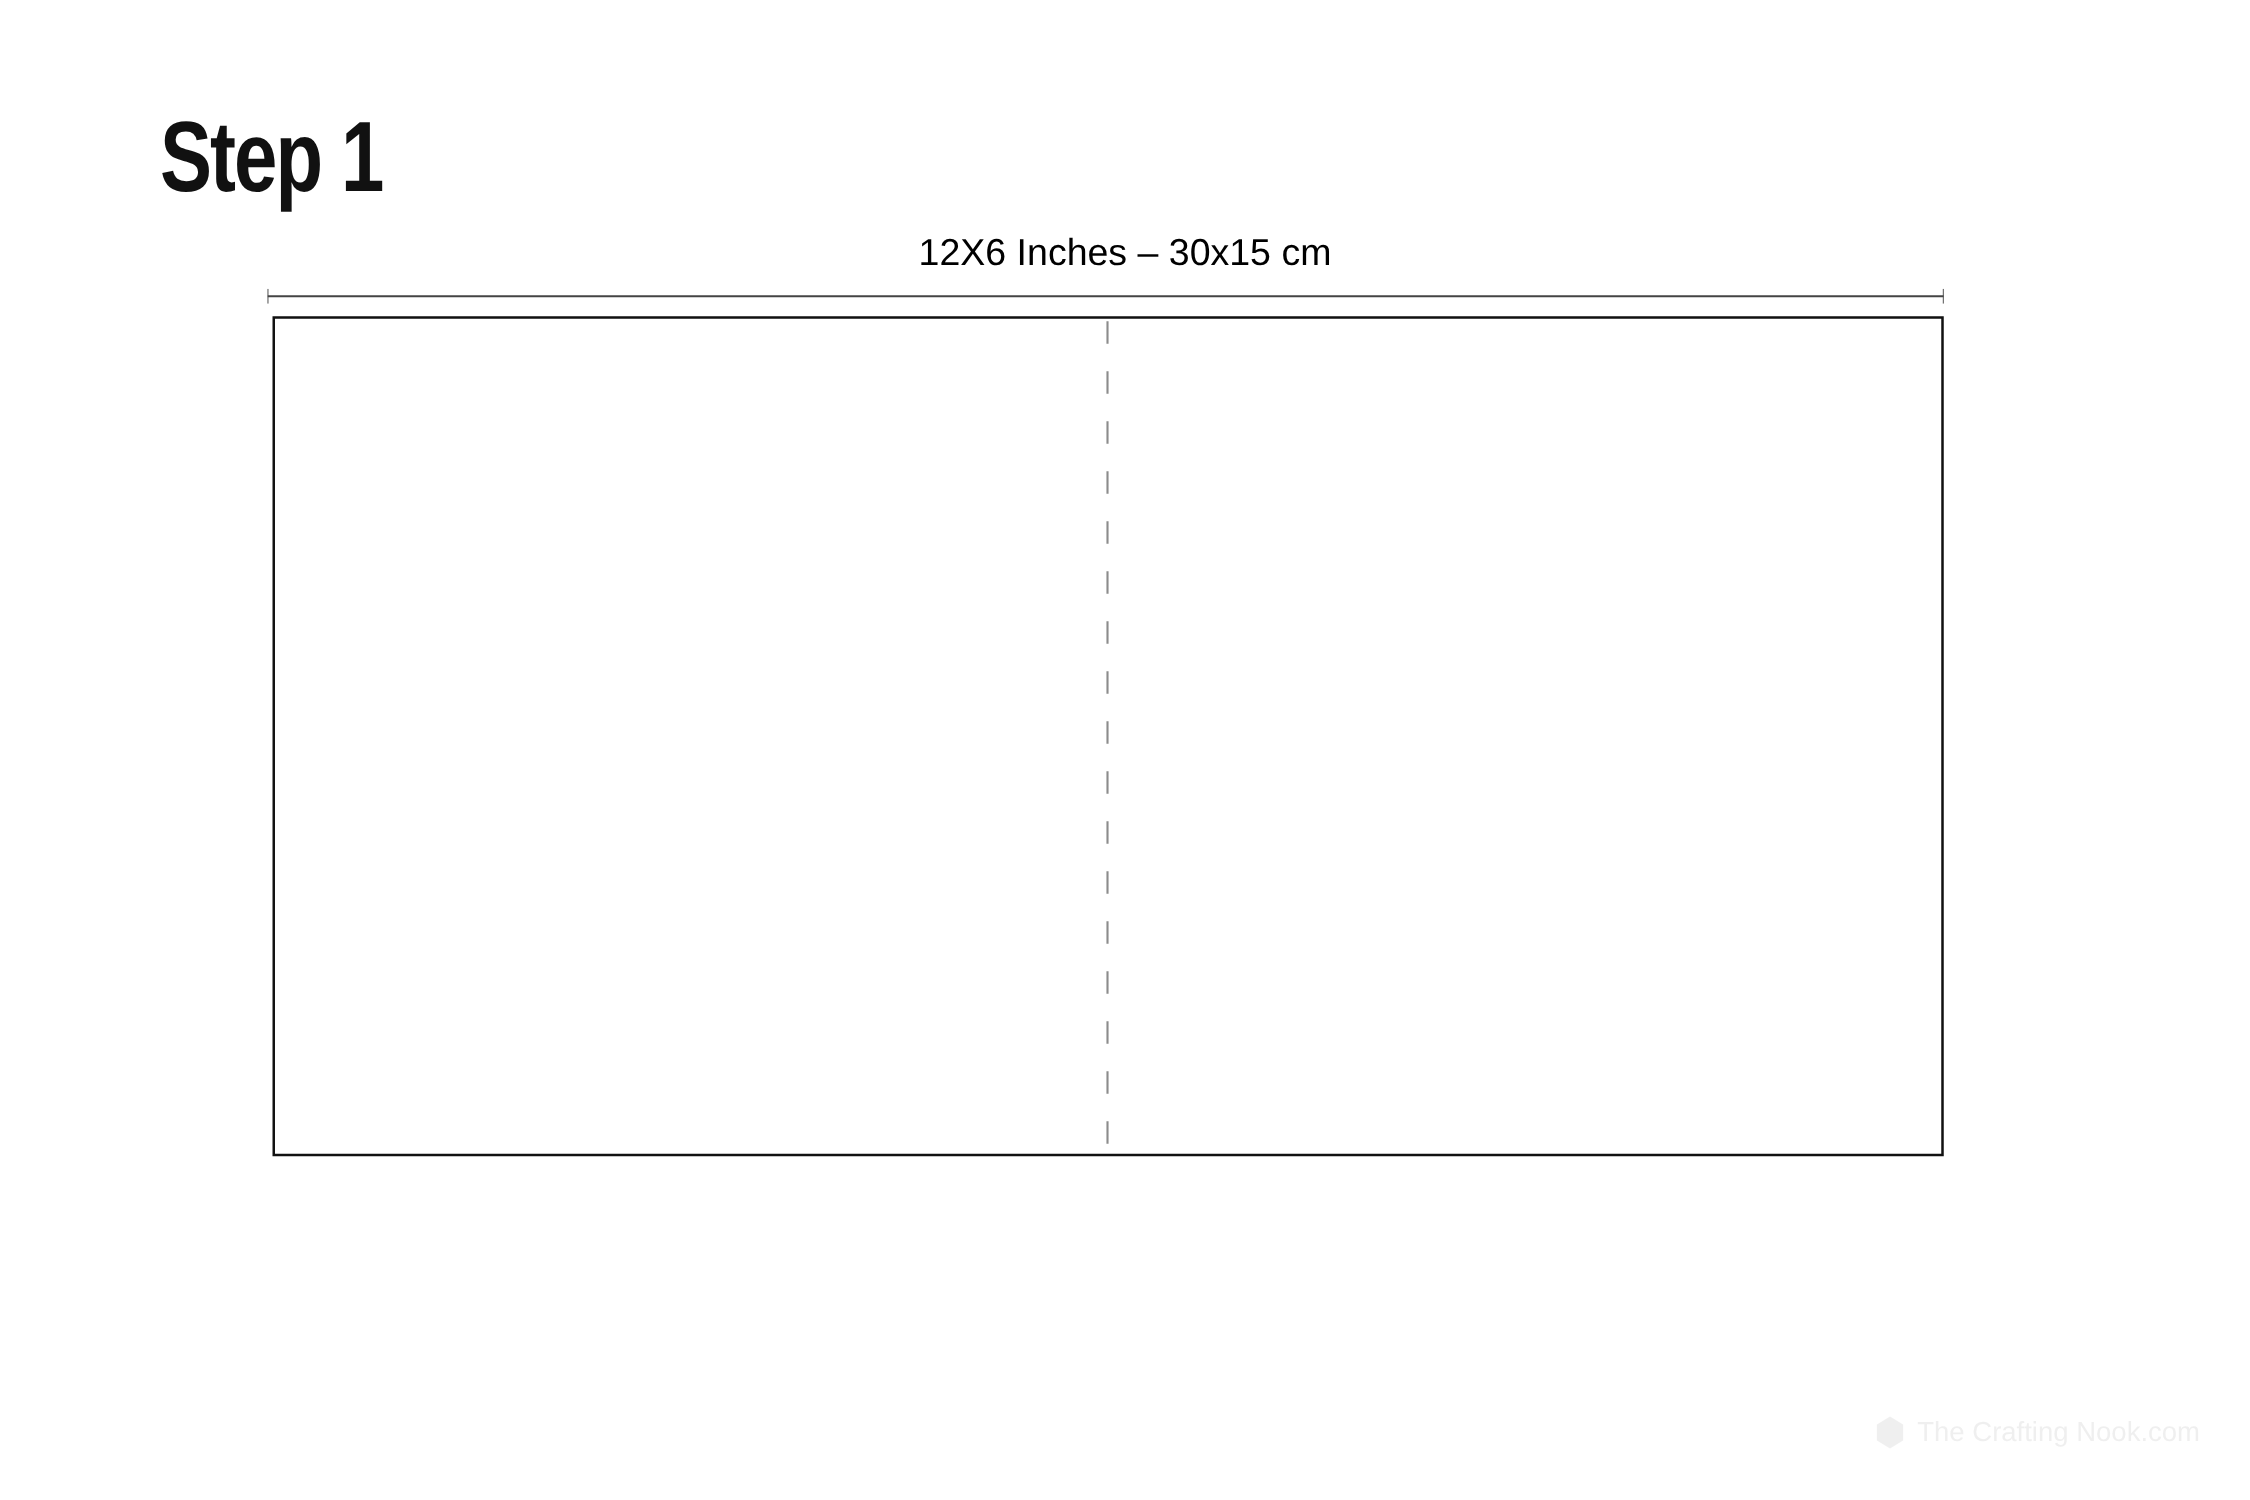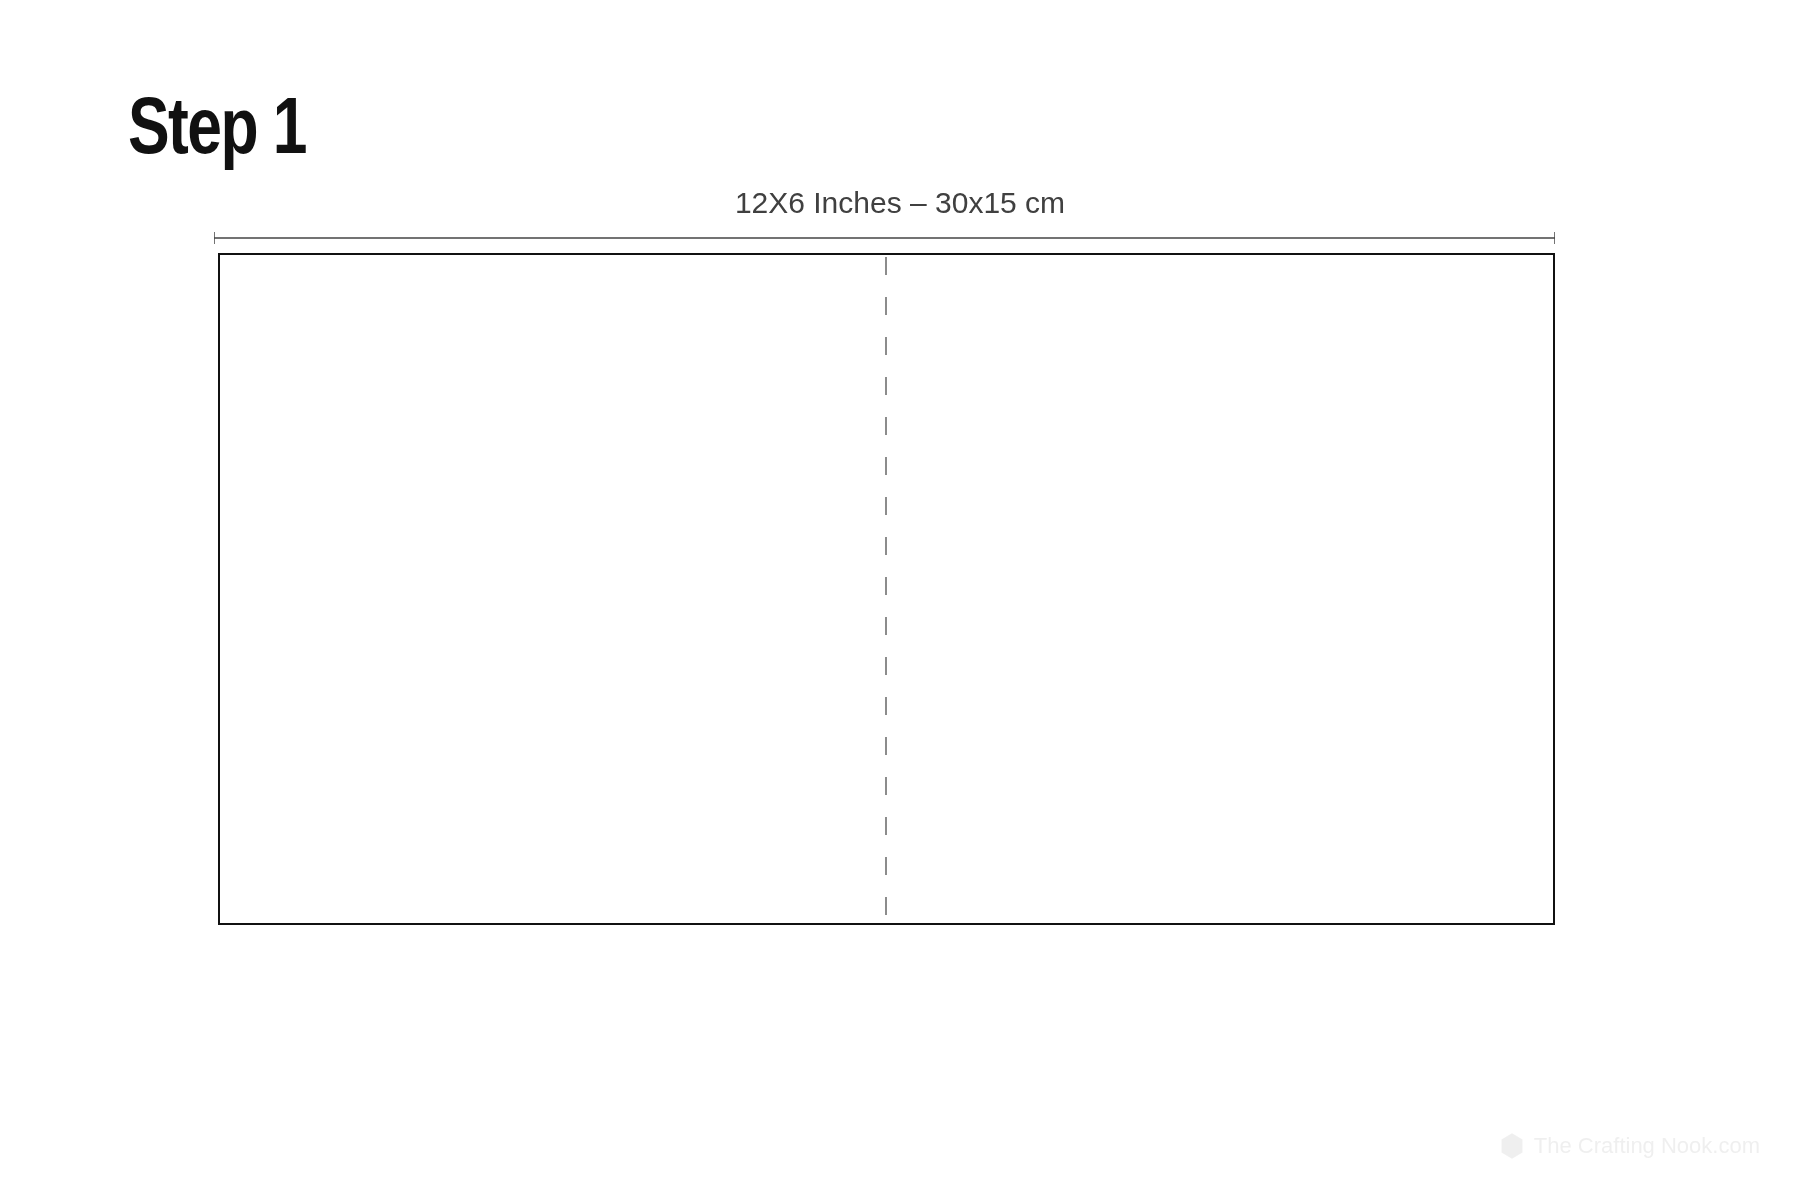--- a/index.html
+++ b/index.html
@@ -27,21 +27,21 @@
       transform: scaleX(0.78);
       transform-origin: left center;
     }
     .dimension-label {
       position: absolute;
       top: 186px;
       left: 0;
       width: 100%;
       text-align: center;
       font-size: 30px;
-      color: #404040;
+      color: #000000;
     }
     .dimension-line-container {
       position: absolute;
       top: 230px;
       left: 214px;
       width: 1341px;
       height: 12px;
     }
     .dimension-line {
       stroke: #444444;

